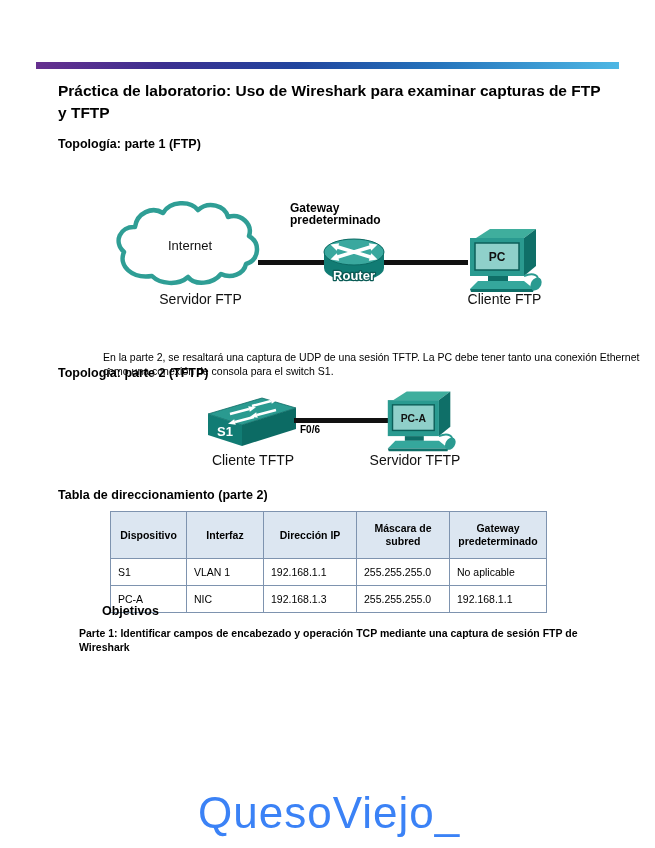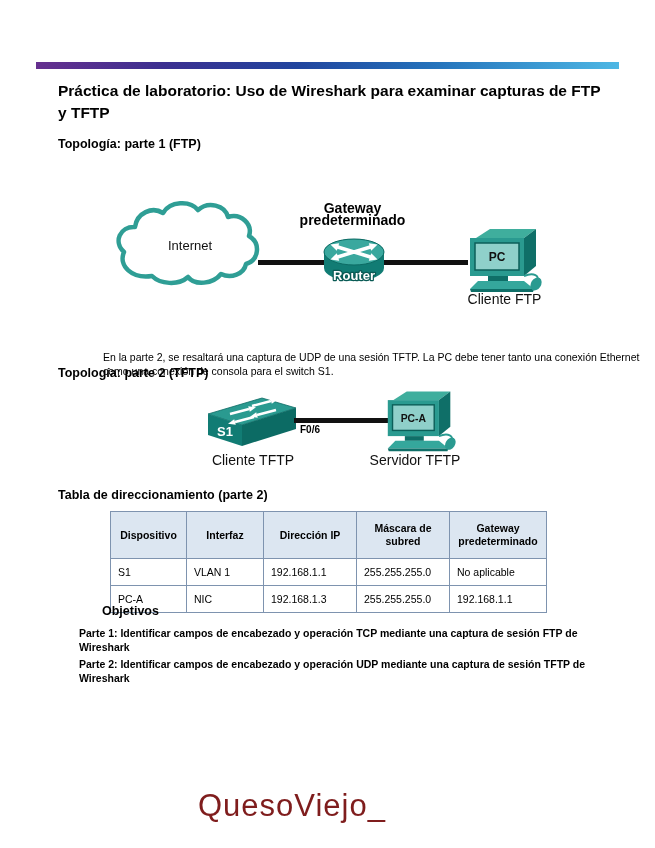--- a/index.html
+++ b/index.html
@@ -24,38 +24,38 @@
   #h-table { top:488px; }
   #h-obj   { top:604px;margin-left:44px; }
   .obj-item { position:absolute; left:79px; width:532px; font-size:10.5px; font-weight:bold; line-height:14px; }
   #obj1 { top:626px; } #obj2 { top:657px; }
 
   .diagram1 { position:absolute; left:100px; top:196px; width:460px; height:122px; }
   .diagram2 { position:absolute; left:170px; top:386px; width:320px; height:90px; }
   .dev { position:absolute; }
   .caption { position:absolute; font-size:14px; text-align:center; color:#111; }
   .connline { position:absolute; height:5px; background:#111; }
-  .gateway-label { position:absolute; left:190px; top:6px; width:125px; text-align:center;
-    font-size:14px; font-weight:bold; line-height:12px; }
+  .gateway-label { position:absolute; left:190px; top:6px; width:125px; 
+    font-size:12px; font-weight:bold; line-height:12px; }
   .f06-label { position:absolute; left:130px; top:38px; font-size:10px; font-weight:bold; }
 
   table.addr {
     position:absolute; left:110px; top:483px; width:436px;
     border-collapse:collapse; table-layout:fixed;margin-top:28px;
   }
   table.addr th, table.addr td { border:1px solid #7e93af; font-size:10.5px; }
   table.addr th {
     background:#dce6f1; font-weight:bold; text-align:center;
     height:42px; vertical-align:middle; line-height:13px; padding:2px 4px;
   }
   table.addr td { height:20px; padding:3px 7px; background:#fff; text-align:left; }
 
   .watermark {
-    position:absolute; left:198px; top:788px; font-size:31px;
-    color:#7f1d1d; letter-spacing:1px; white-space:nowrap;
+    position:absolute; left:198px; top:788px; font-size:44px;
+    color:#3b82f6; letter-spacing:1px; white-space:nowrap;
   }
   svg text { font-family:"Liberation Sans", sans-serif; }
   .router-word { paint-order:stroke; stroke:#0a5a54; stroke-width:2.5px; stroke-linejoin:round;
     fill:#fff; font-weight:bold; font-size:13px; }
 </style>
 </head>
 <body>
 
 <div class="page">
 
@@ -66,20 +66,21 @@
   <div class="h2" id="h-topo1">Topología: parte 1 (FTP)</div>
 
   <div class="diagram1">
 
     <svg class="dev" style="left:12px; top:2px;" width="160" height="95" viewBox="0 0 160 95">
       <path d="M40,78 C20,81 6,68 12,54 C1,44 8,28 23,29 C25,15 40,8 51,15 C58,3 78,2 86,12
                C96,3 113,7 116,19 C129,15 141,26 137,38 C149,45 147,62 134,66 C132,76 119,81 109,76
                C101,86 83,88 76,79 C66,88 48,86 40,78 Z" fill="#ffffff" stroke="#2f9e95" stroke-width="4.5" stroke-linejoin="round"></path>
       <text x="78" y="52" text-anchor="middle" font-size="13" fill="#111">Internet</text>
     </svg>
+    <div class="caption" style="left:18px; top:95px; width:165px;">Servidor FTP</div>
 
     <div class="connline" style="left:158px; top:64px; width:68px;"></div>
 
     <div class="gateway-label">
       <span>Gateway</span><br>
       <span>predeterminado</span>
     </div>
 
     <svg class="dev" style="left:222px; top:36px;" width="64" height="58" viewBox="0 0 64 58">
       <path d="M2,20 L2,36 A30,13 0 0 0 62,36 L62,20 A30,13 0 0 0 2,20 Z" fill="#117c74"></path>
@@ -178,17 +179,16 @@
         <td>NIC</td>
         <td>192.168.1.3</td>
         <td>255.255.255.0</td>
         <td>192.168.1.1</td>
       </tr>
     </tbody>
   </table>
 
   <div class="h2" id="h-obj">Objetivos</div>
   <div class="obj-item" id="obj1">Parte 1: Identificar campos de encabezado y operación TCP mediante una captura de sesión FTP de Wireshark</div>
-  <div class="obj-item" id="obj2">Parte 2: Identificar campos de encabezado y operación UDP mediante una captura de sesión TFTP de Wireshark</div>
 
   <div class="watermark">QuesoViejo_</div>
 
 </div>
 
 </body></html>

